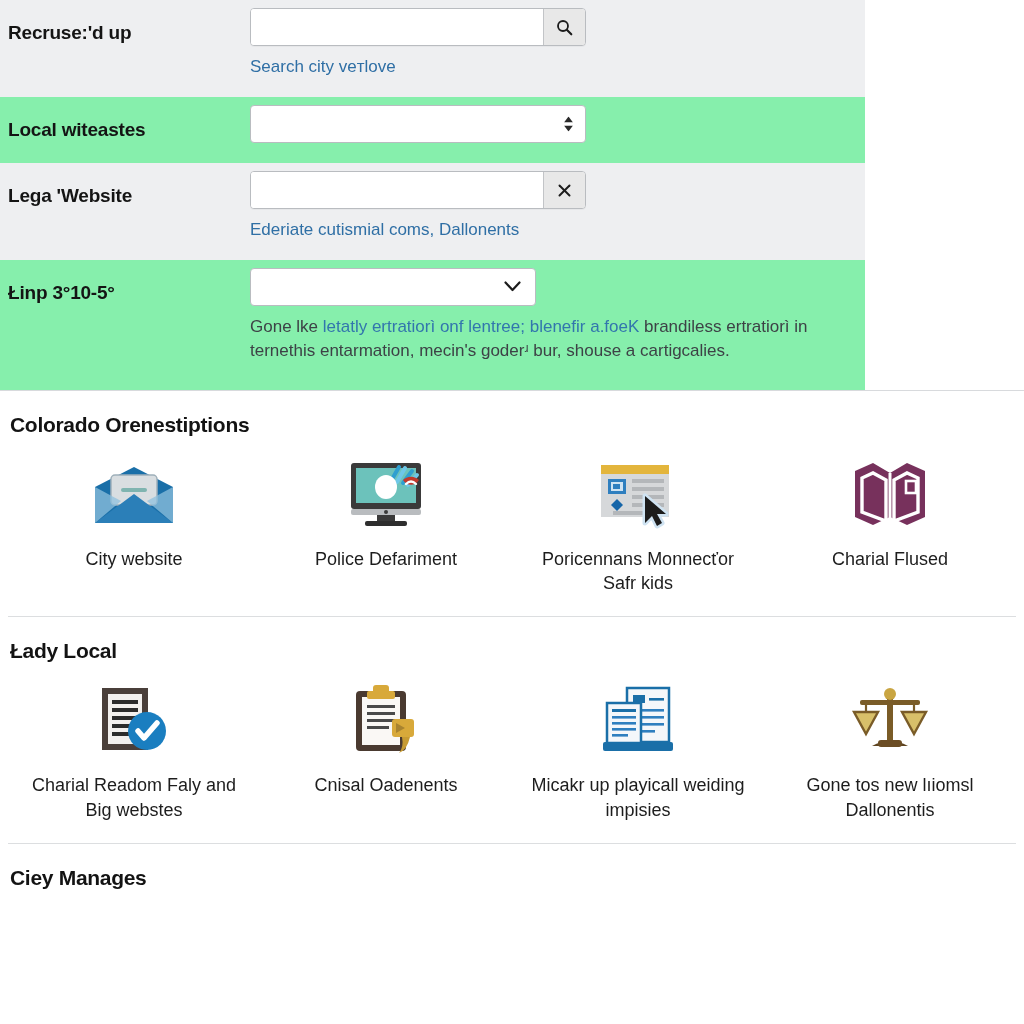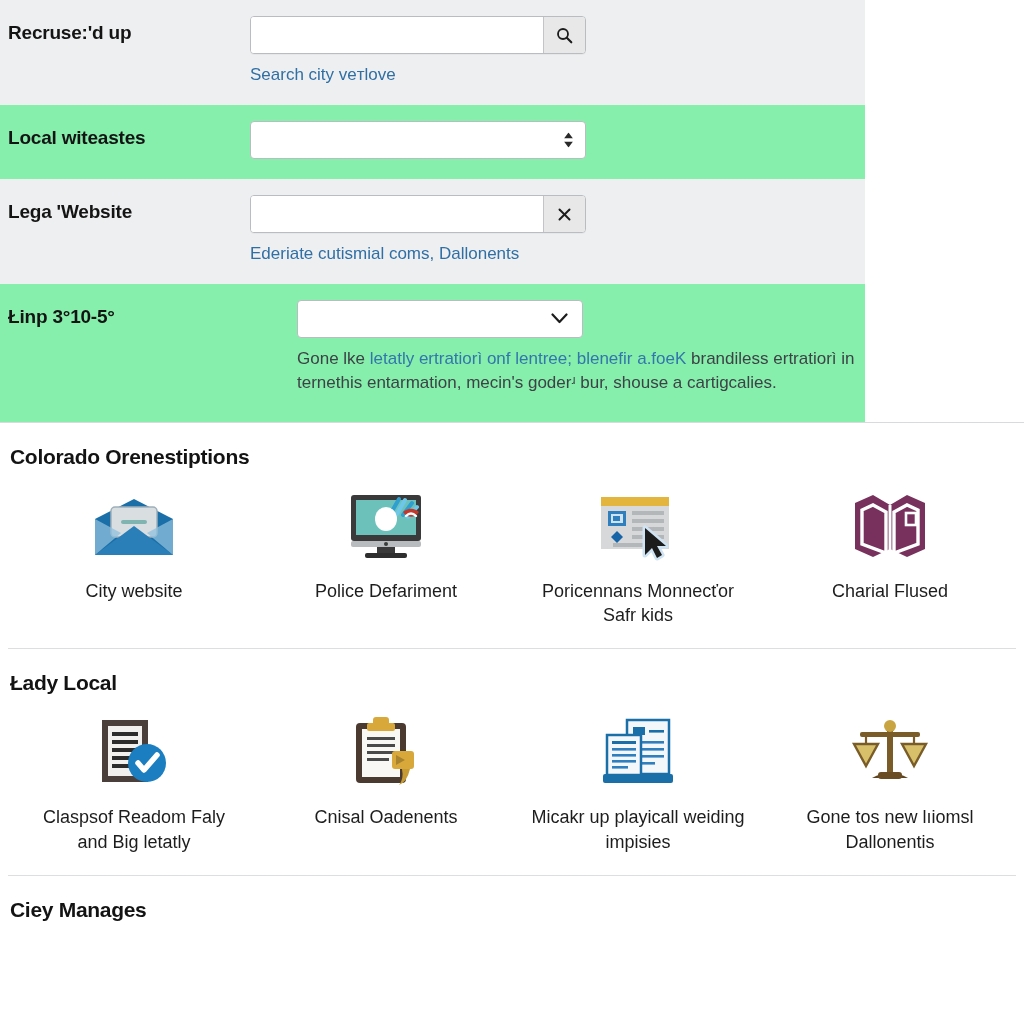--- a/index.html
+++ b/index.html
@@ -28,21 +28,21 @@
     width:242px;
     flex:0 0 242px;
     font-size:19px;
     font-weight:bold;
     color:#141414;
     letter-spacing:-0.2px;
     padding-top:22px;
     line-height:1.15;
   }
 
-  .row-field { flex:1 1 auto; padding-top:16px; }
+  .row-field { flex:1 1 auto; padding-top:8px; }
 
   
   .inp-wrap {
     display:flex;
     width:336px;
     height:38px;
     border:1px solid #b9bcc0;
     border-radius:4px;
     background:#ffffff;
     overflow:hidden;
@@ -94,21 +94,21 @@
     margin-top:9px;
     max-width:578px;
     color:#3d4246;
   }
   .helper.link { color:#2f6fa5; }
   .helper .lk { color:#3276ad; }
   .helper.wide { max-width:570px; }
 
   .row-pad-sm { padding-bottom:18px; }
   .row-pad-md { padding-bottom:20px; }
-  .row-pad-lg { padding-bottom:26px;gap:47px; }
+  .row-pad-lg { padding-bottom:26px; }
 
   .section-div { height:1px; background:#d8dadd; width:1024px; }
 
   
   .icon-section { padding:22px 8px 0 8px; background:#fff; }
   .sec-title {
     font-size:21px; font-weight:bold; color:#131313;
     letter-spacing:-0.3px; margin:0 0 4px 2px;
   }
   .icon-grid {
@@ -296,21 +296,21 @@
           <rect x="14" y="10" width="34" height="50" fill="#f2f0ee"></rect>
           <rect x="18" y="16" width="26" height="4" fill="#2c2c2c"></rect>
           <rect x="18" y="24" width="26" height="4" fill="#2c2c2c"></rect>
           <rect x="18" y="32" width="26" height="4" fill="#2c2c2c"></rect>
           <rect x="18" y="40" width="26" height="4" fill="#2c2c2c"></rect>
           <rect x="18" y="48" width="20" height="4" fill="#2c2c2c"></rect>
           <circle cx="53" cy="47" r="19" fill="#1a7ec0"></circle>
           <polyline points="44,47 50,54 63,39" fill="none" stroke="#ffffff" stroke-width="5.5" stroke-linecap="round" stroke-linejoin="round"></polyline>
         </svg>
       </div>
-      <div class="icon-label">Claspsof Readom Faly and Big letatly</div>
+      <div class="icon-label">Charial Readom Faly and Big webstes</div>
     </div>
 
     <div class="icon-cell">
       <div class="icon-art">
         <svg width="76" height="74" viewBox="0 0 76 74">
           <rect x="8" y="8" width="50" height="60" rx="4" fill="#4a3a30"></rect>
           <rect x="14" y="14" width="38" height="48" fill="#faf8f5"></rect>
           <rect x="25" y="2" width="16" height="12" rx="3" fill="#d8a93a"></rect>
           <rect x="19" y="8" width="28" height="8" rx="2" fill="#d8a93a"></rect>
           <rect x="19" y="22" width="28" height="3" fill="#4a4a4a"></rect>

